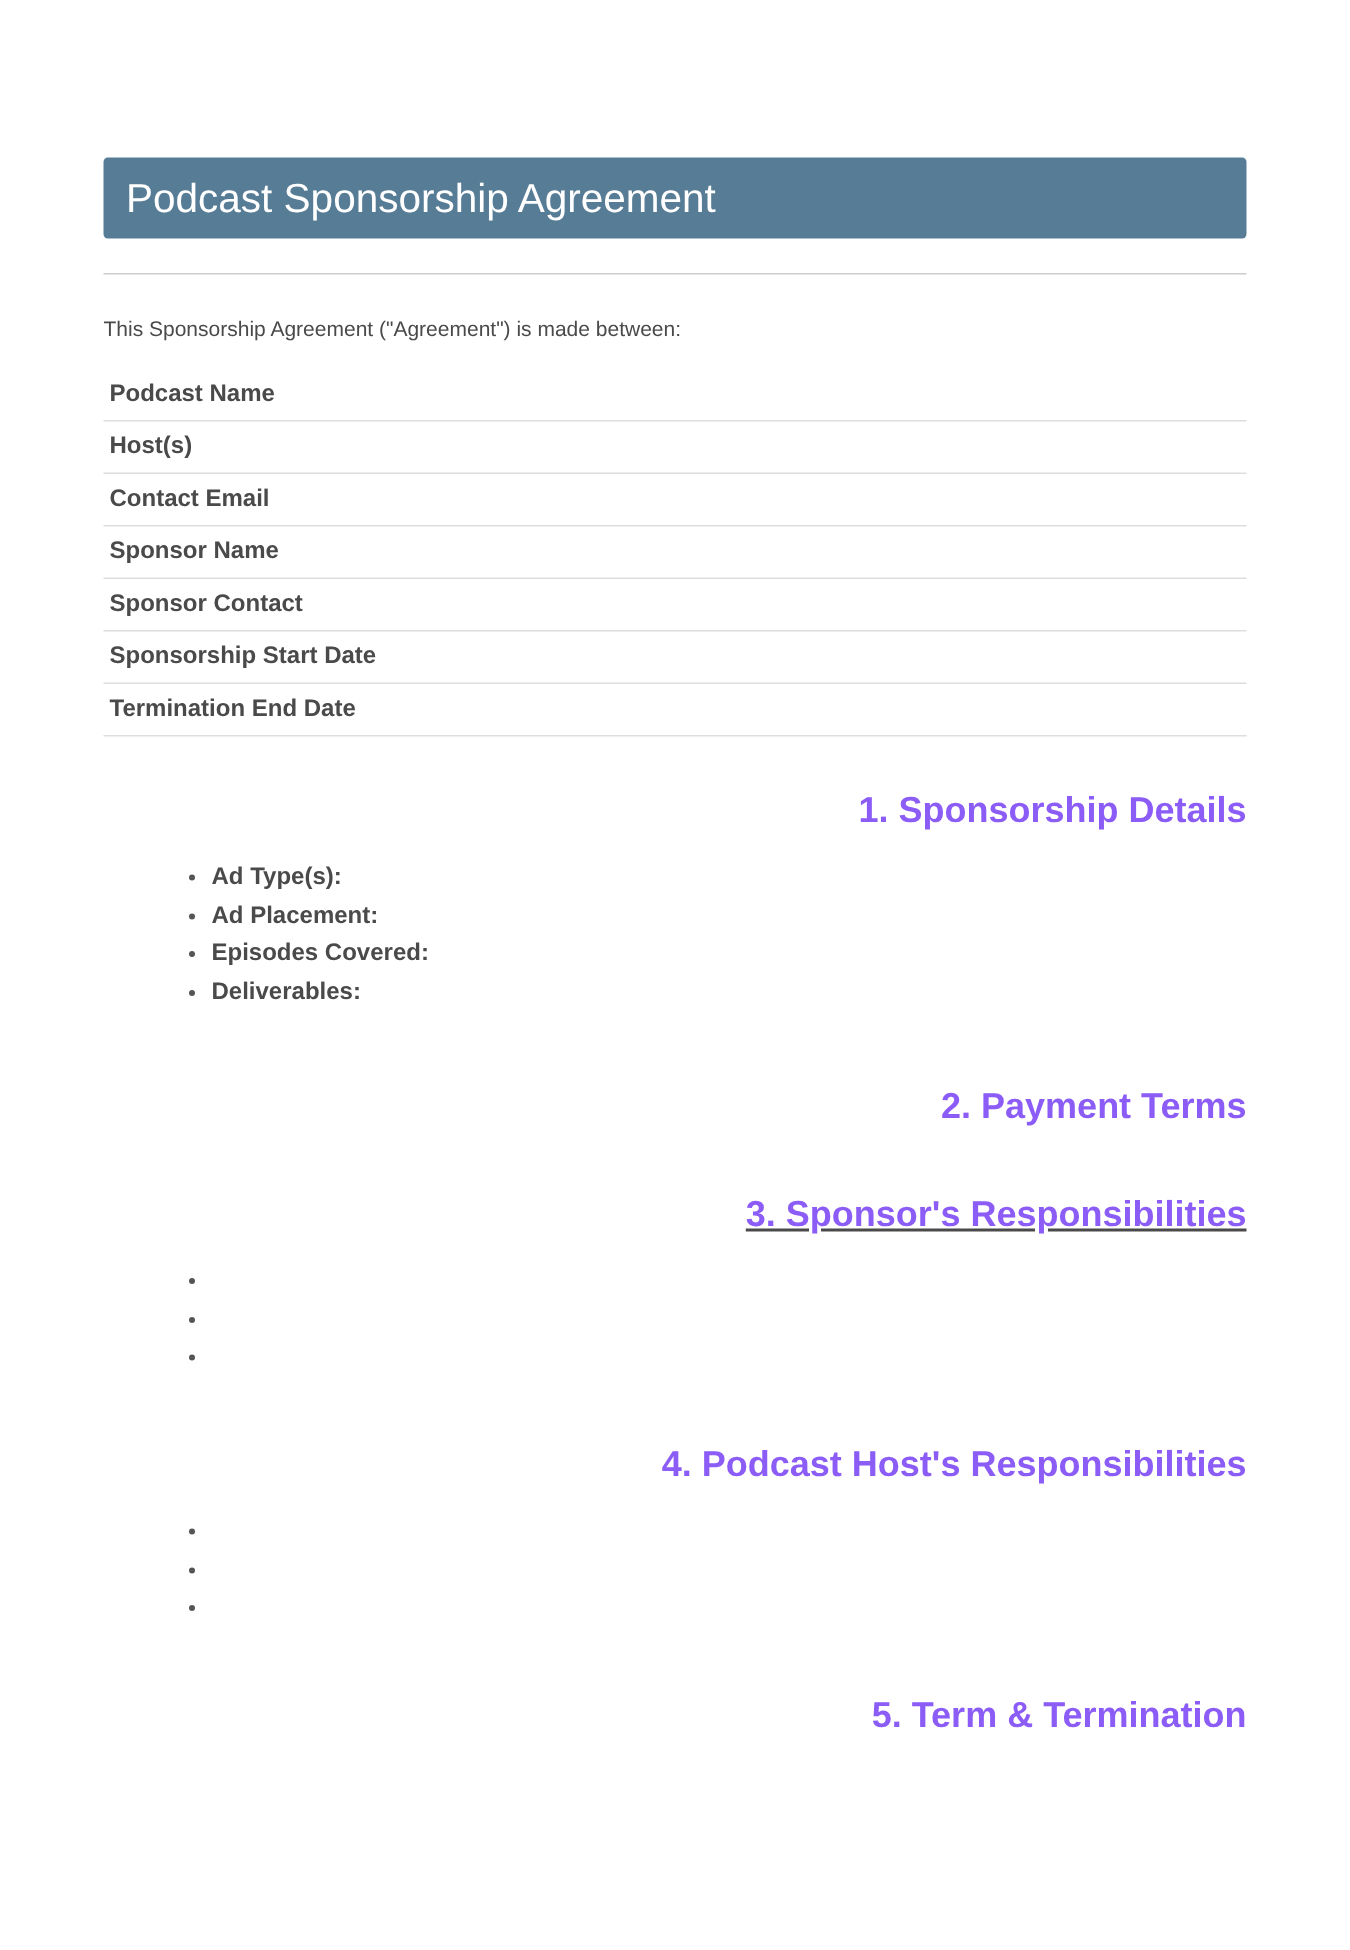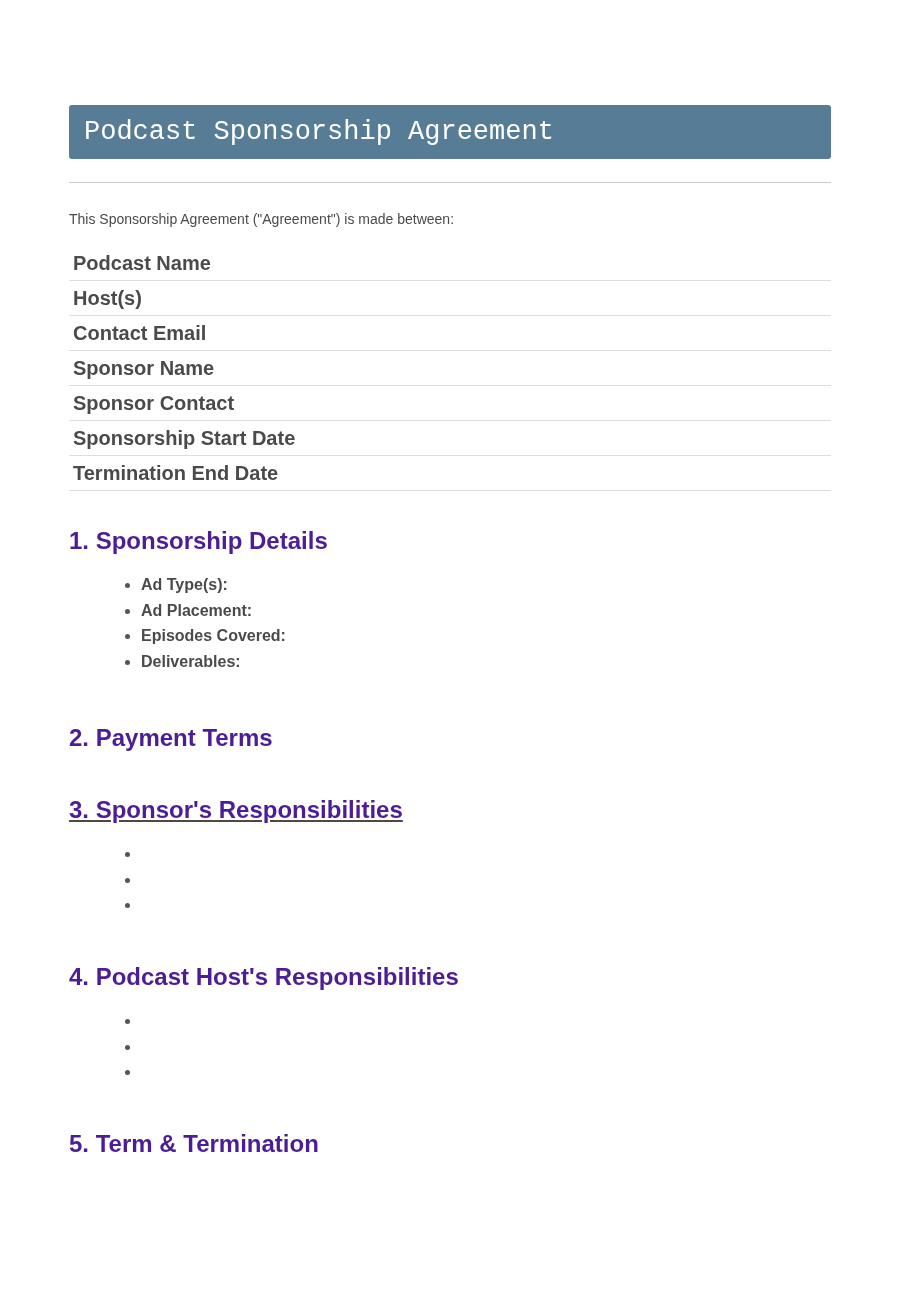--- a/index.html
+++ b/index.html
@@ -7,37 +7,37 @@
     width: 900px; height: 1300px; overflow: hidden;
     font-family: "Liberation Sans", sans-serif;
     color: #4a4a4a;
   }
   .container { position: absolute; left: 69px; width: 762px; top: 105px; }
   .title-bar {
     background: #577c95; color: #ffffff;
     height: 54px; border-radius: 3px;
     padding: 0 15px; box-sizing: border-box;
     display: flex; align-items: center;
-    font-size: 27px; font-weight: normal; font-family: Liberation Mono, monospace;
+    font-size: 27px; font-weight: normal;
   }
   .warning {
     color: #e08a3c; font-style: italic; font-size: 16px;
     margin-top: 13px; line-height: 20px;
   }
   .hr { border: 0; border-top: 1px solid #cccccc; margin: 23px 0 0 0; height: 0; }
   .intro { font-size: 14px; color: #4a4a4a; margin-top: 27px; line-height: 18px; }
   .party-table { width: 100%; border-collapse: collapse; margin-top: 18px; }
   .party-table td {
-    font-weight: bold; font-size: 20px; color: #4a4a4a;
+    font-weight: bold; font-size: 16px; color: #4a4a4a;
     height: 34px; padding: 0 4px; border-bottom: 1px solid #dddddd;
     vertical-align: middle;
   }
   .section-title {
-    font-size: 24px; font-weight: bold; color: #4c1d95;
-    margin: 0; line-height: 28px;
+    font-size: 24px; font-weight: bold; color: #8b5cf6;
+    margin: 0; line-height: 28px; text-align: right;
   }
   ul.items { margin: 0; padding-left: 40px; }
   ul.items li {
     font-weight: bold; font-size: 16px; line-height: 25.7px; color: #4a4a4a; margin-left: 32px;
   }
   ul.items li::marker { color: #555555; }
   .s1 { margin-top: 36px; }
   .s1 ul.items { margin-top: 17px; }
   .s2 { margin-top: 49px; }
   .s2 ul.items { margin-top: 17px; }

